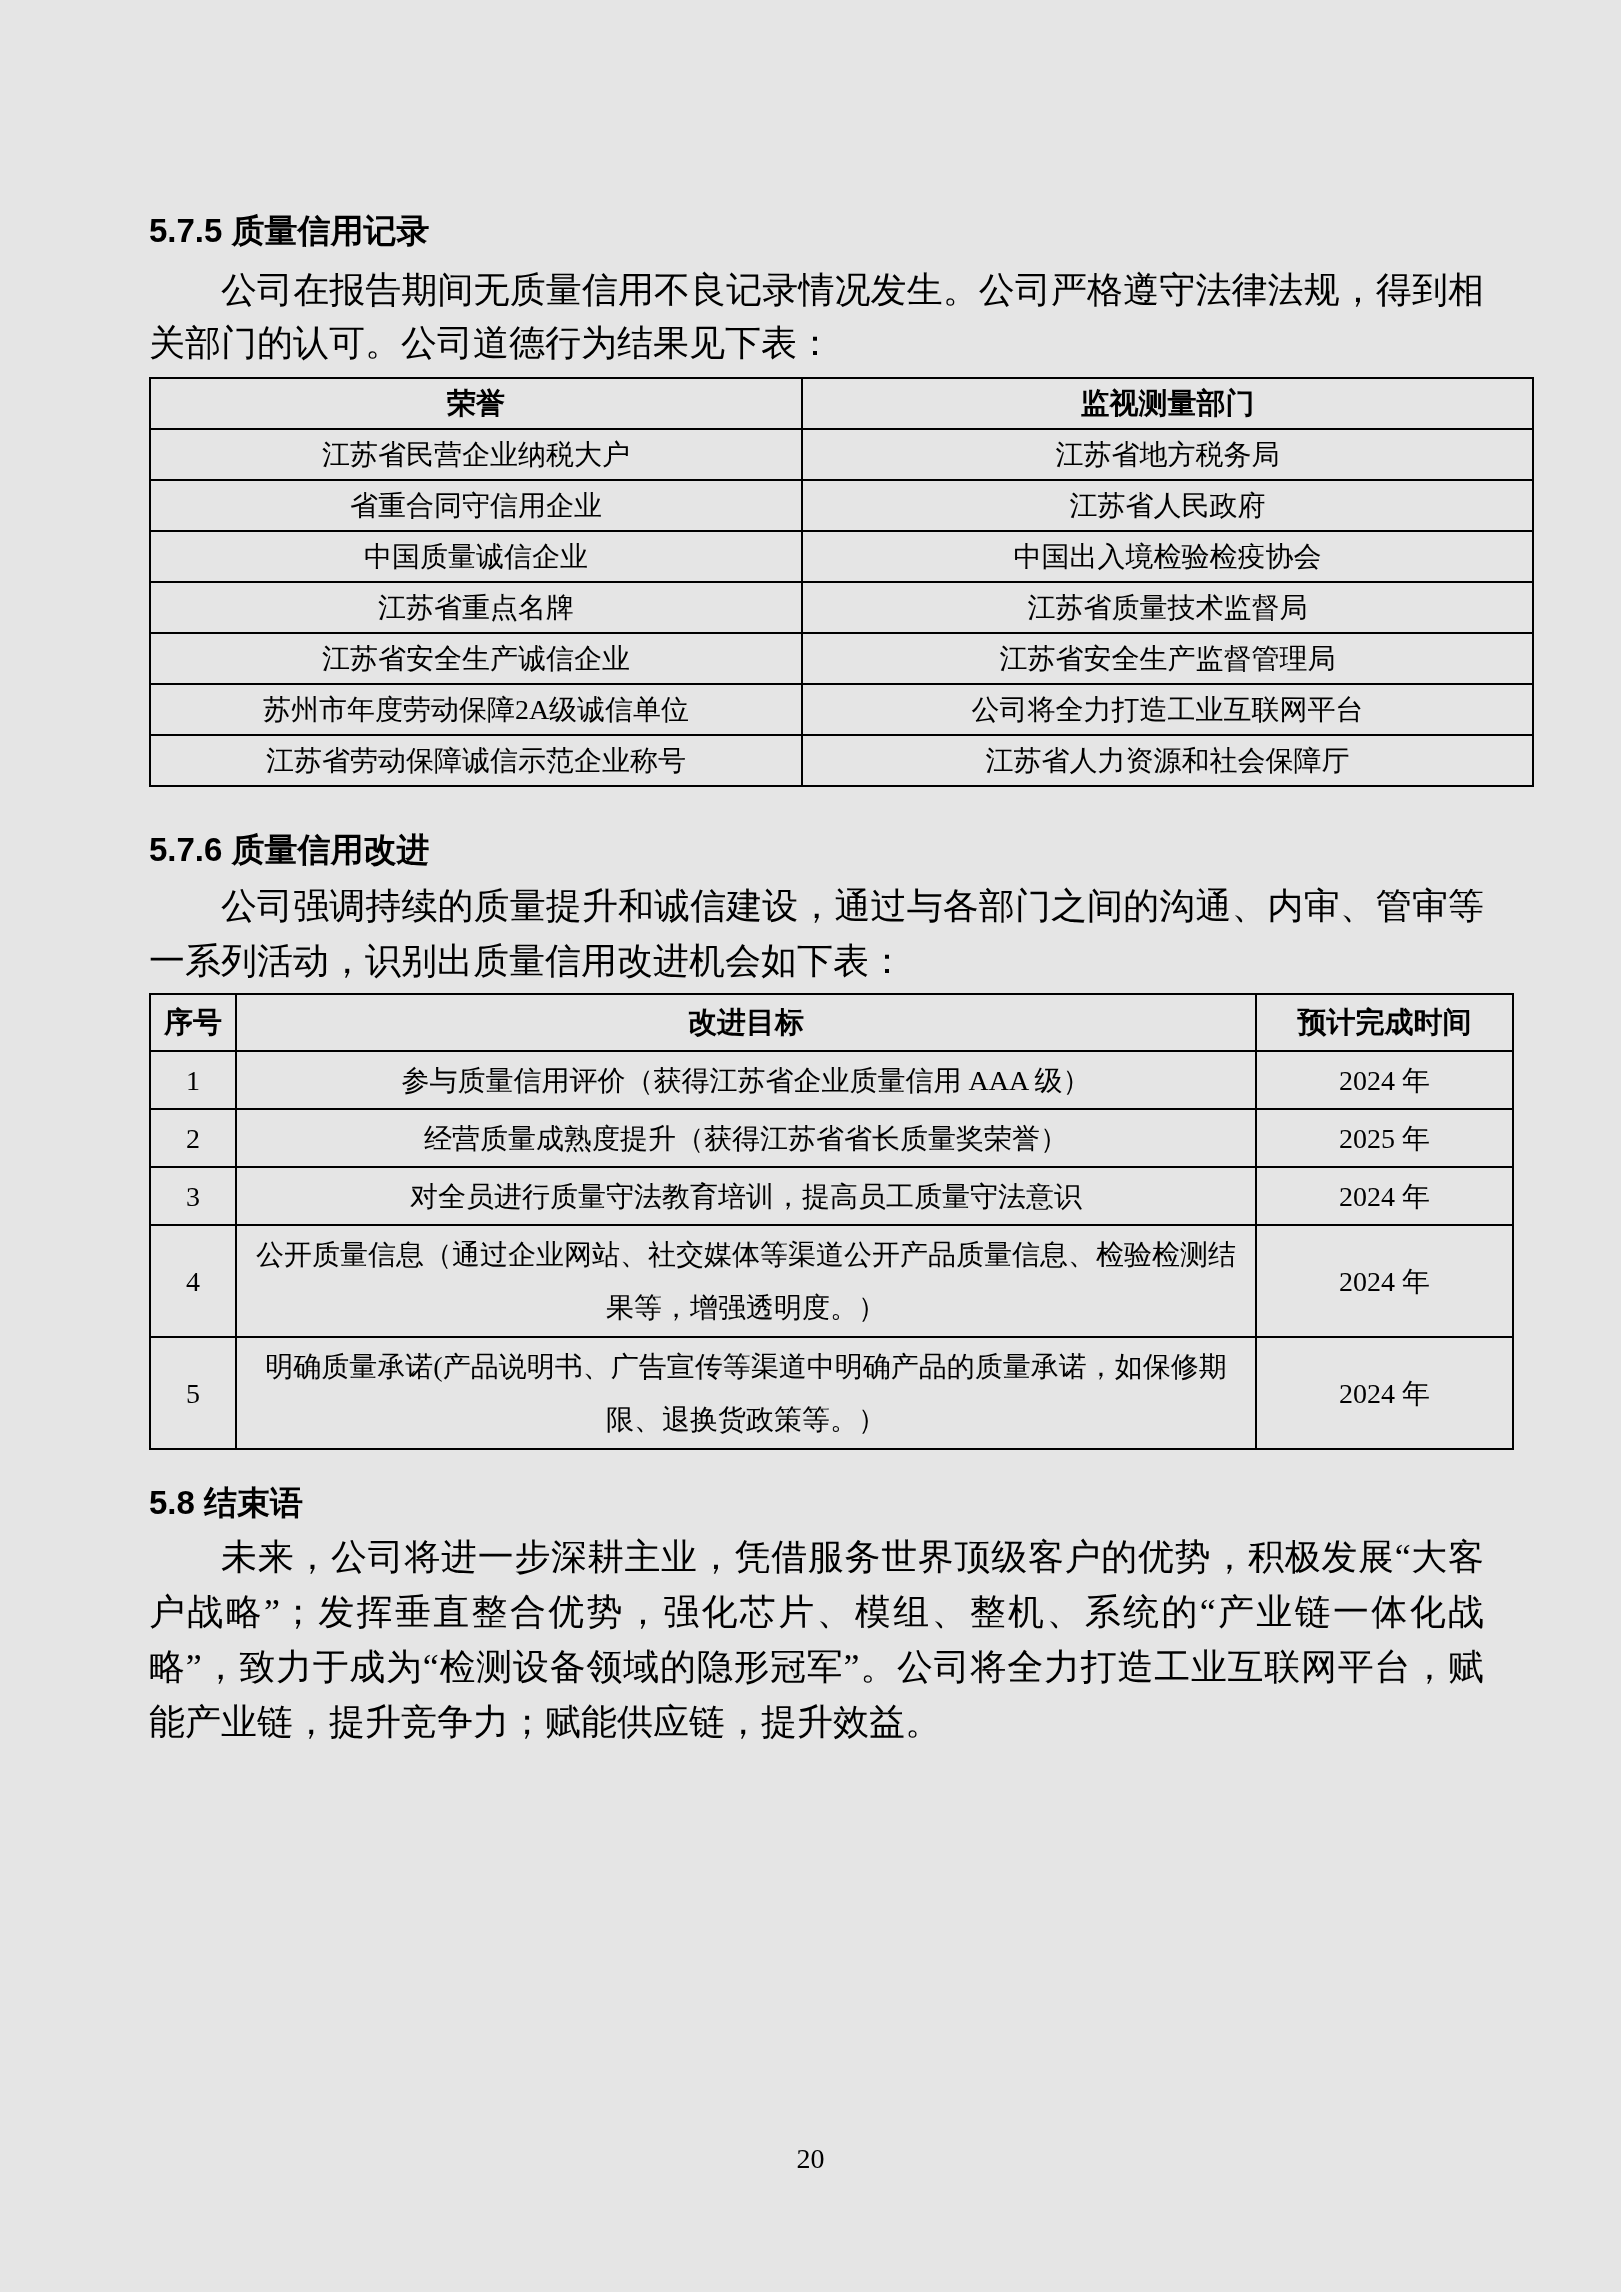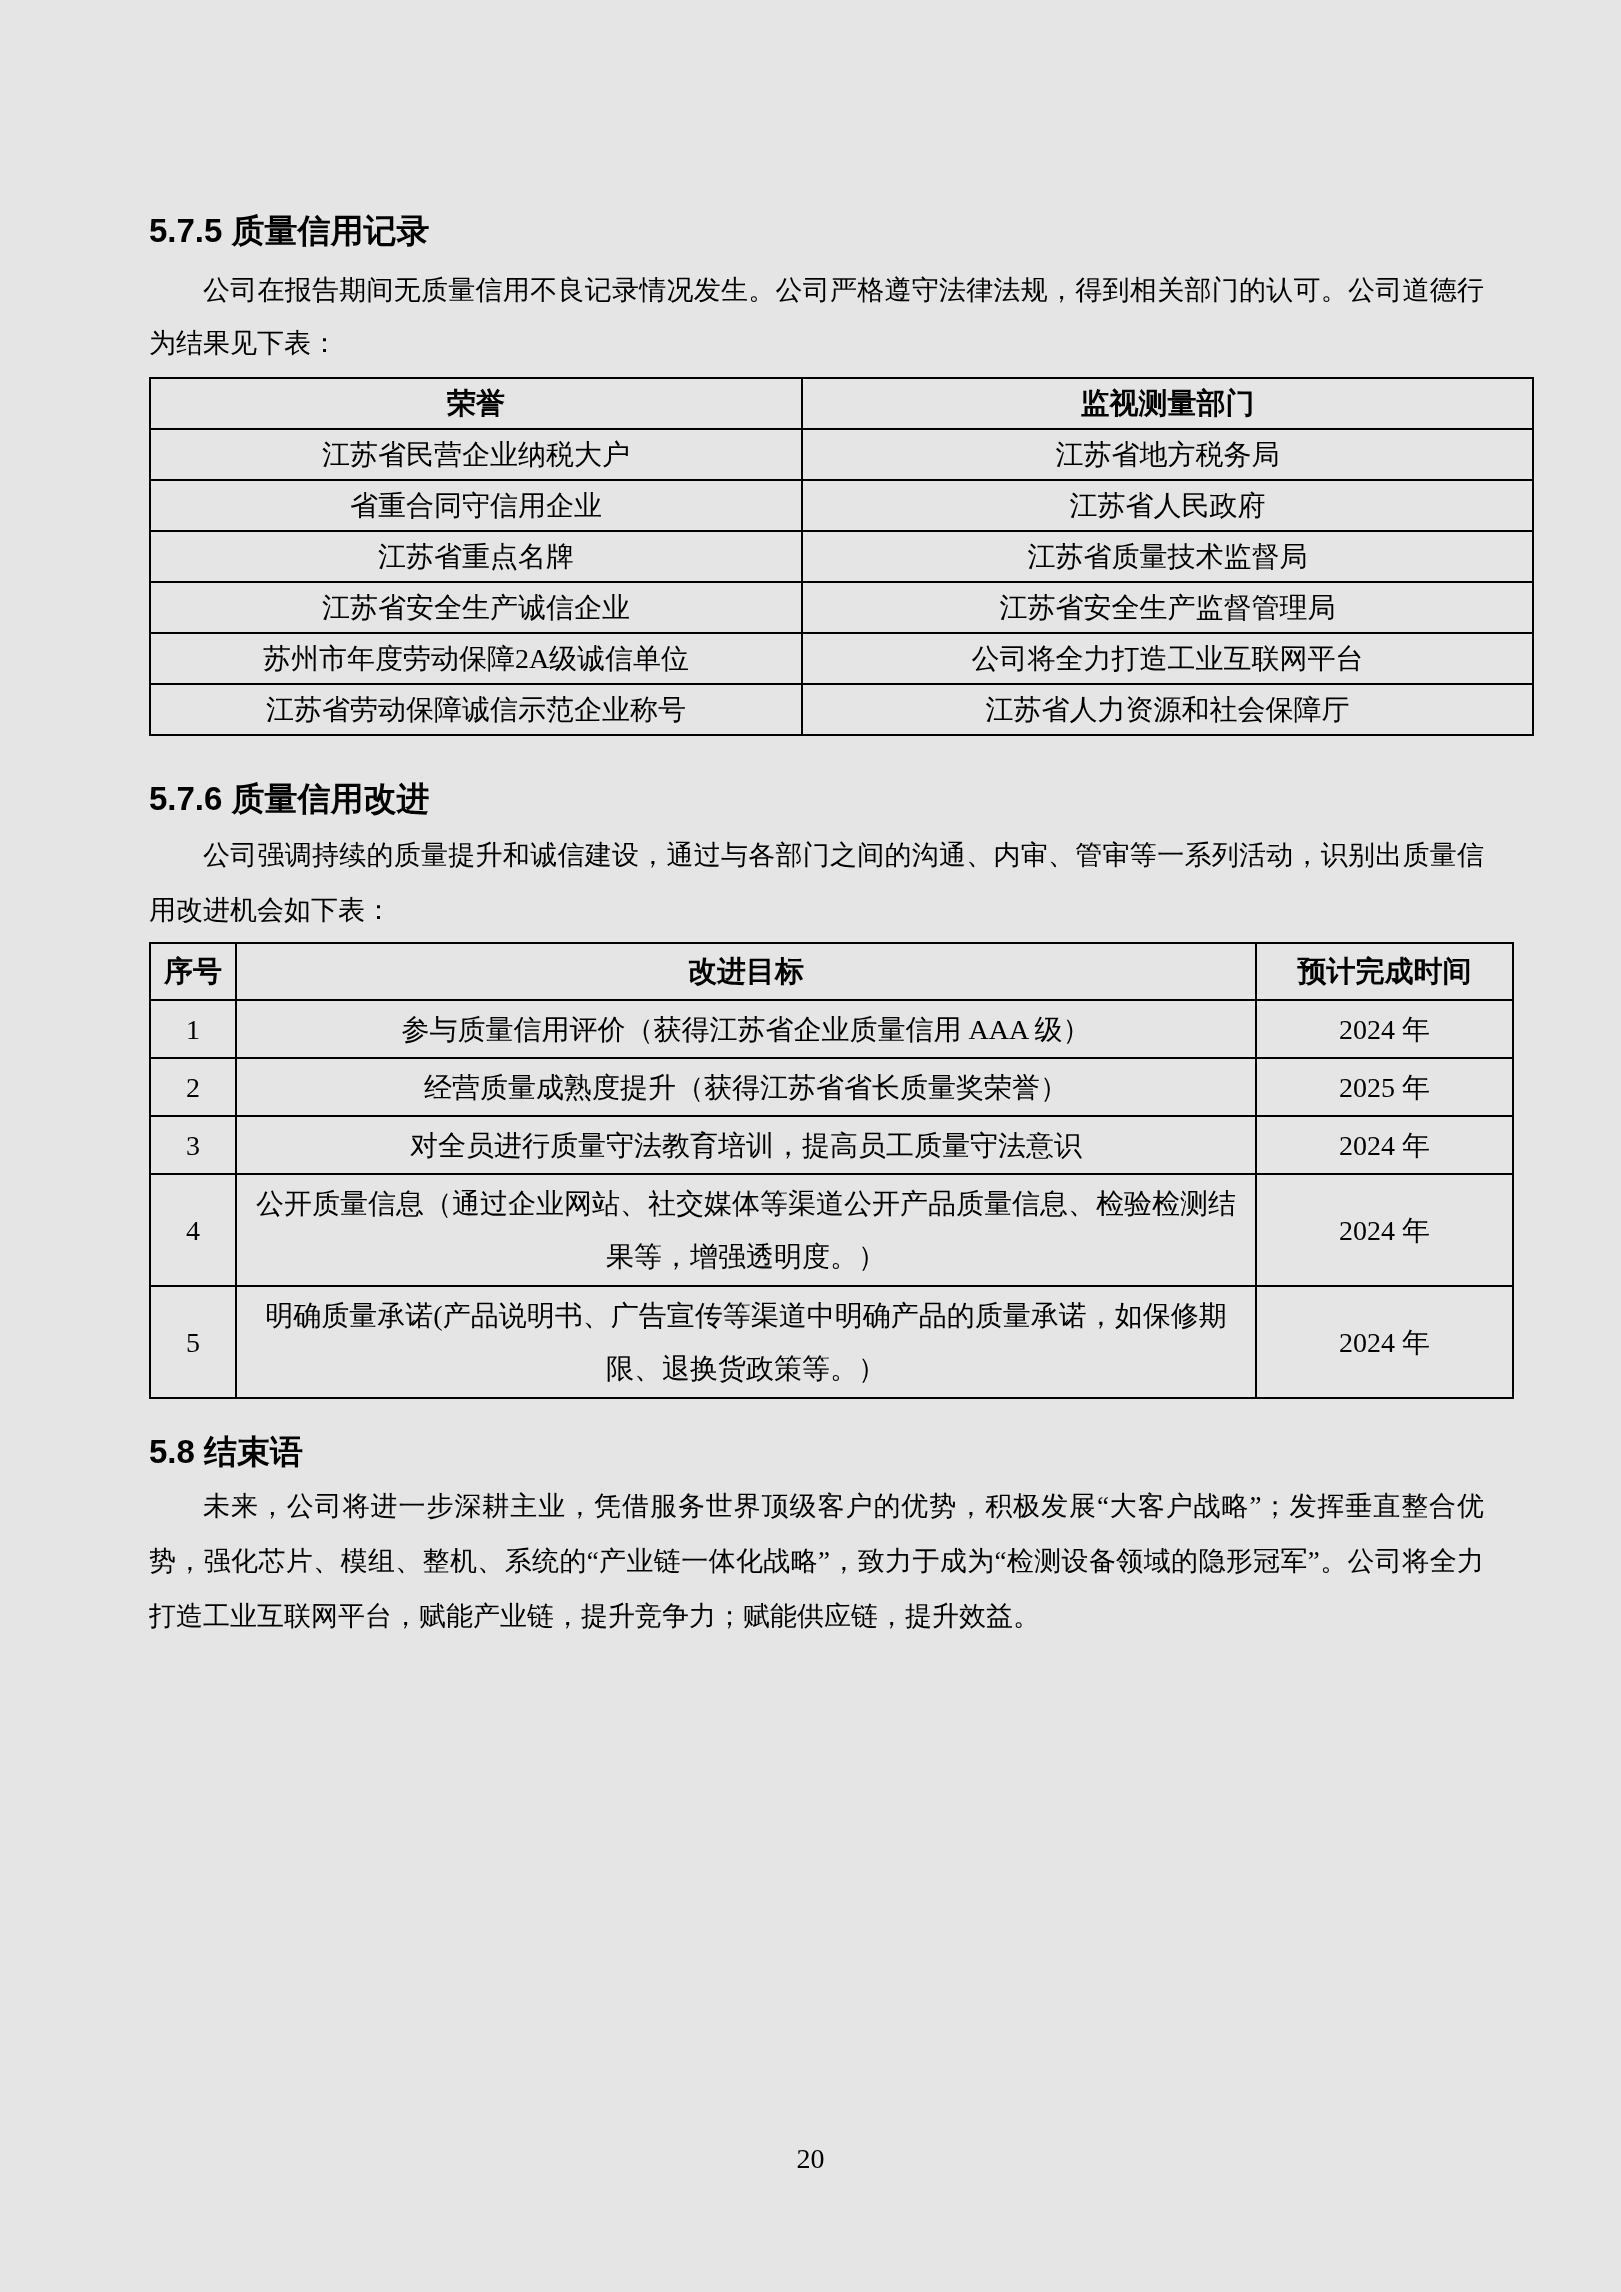--- a/index.html
+++ b/index.html
@@ -21,21 +21,21 @@
   .sec-heading {
     margin: 0;
     font-family: "Liberation Sans", sans-serif;
     font-weight: bold;
     font-size: 33px;
     line-height: 39px;
     color: #000;
   }
   .body-para {
     margin: 0;
-    font-size: 27px;
+    font-size: 36px;
     text-align: justify;
     text-indent: 2em;
     color: #000;
   }
   #para-575 { margin-top: 13.7px; line-height: 53px; }
   #para-576 { margin-top: 9.8px; line-height: 55px; }
   #para-58  { margin-top: 7.8px;  line-height: 55px; }
 
   #heading-576 { margin-top: 43px; }
   #heading-58  { margin-top: 33px; }
@@ -108,20 +108,24 @@
       </tr>
       <tr>
         <td>江苏省民营企业纳税大户</td>
         <td>江苏省地方税务局</td>
       </tr>
       <tr>
         <td>省重合同守信用企业</td>
         <td>江苏省人民政府</td>
       </tr>
       <tr>
+        <td>中国质量诚信企业</td>
+        <td>中国出入境检验检疫协会</td>
+      </tr>
+      <tr>
         <td>江苏省重点名牌</td>
         <td>江苏省质量技术监督局</td>
       </tr>
       <tr>
         <td>江苏省安全生产诚信企业</td>
         <td>江苏省安全生产监督管理局</td>
       </tr>
       <tr>
         <td>苏州市年度劳动保障2A级诚信单位</td>
         <td>公司将全力打造工业互联网平台</td>

